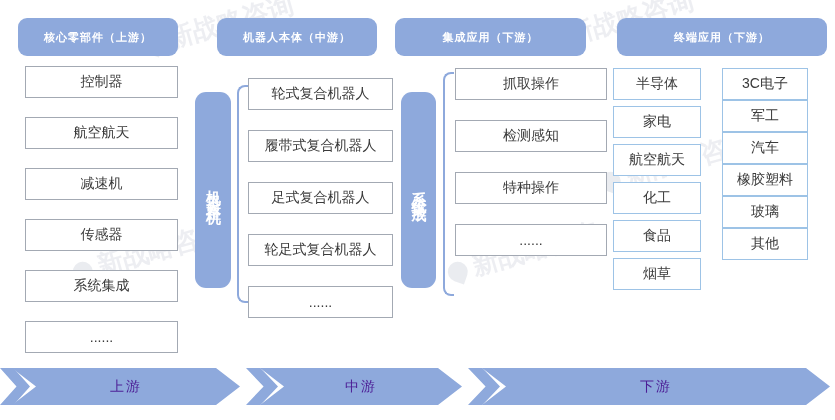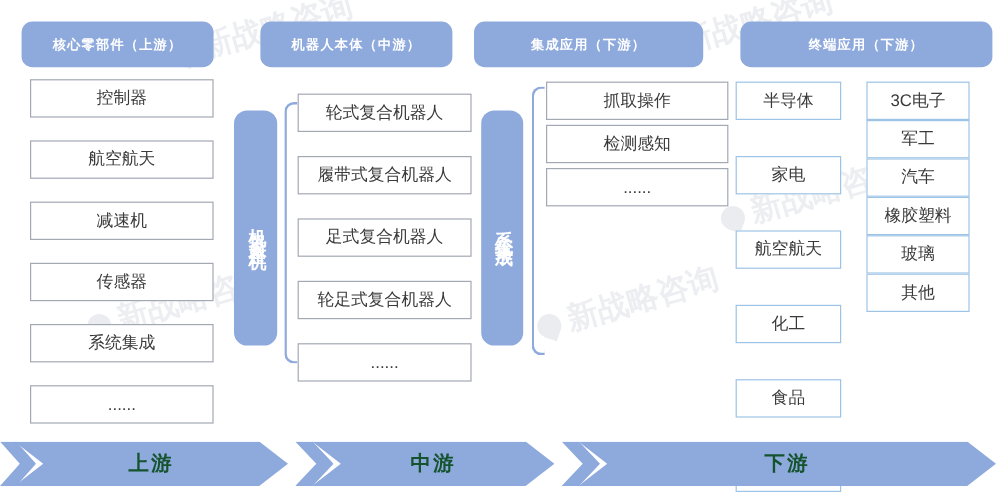--- a/index.html
+++ b/index.html
@@ -33,21 +33,21 @@
     position:absolute;width:11px;border:2px solid var(--accent);border-right:none;
     border-radius:8px 0 0 8px;box-sizing:border-box;
   }
   .chev{
     position:absolute;top:368px;height:37px;background:var(--accent);
     clip-path:polygon(0 0,45% 0,100% 50%,45% 100%,0 100%,55% 50%);
   }
   .band{
     position:absolute;top:368px;height:37px;background:var(--accent);
     clip-path:polygon(0 0,calc(100% - 24px) 0,100% 50%,calc(100% - 24px) 100%,0 100%,24px 50%);
-    color:#14532d;font-weight:bold;font-size:17px;letter-spacing:2px;
+    color:#4c1d95;font-weight:normal;font-size:14px;letter-spacing:2px;
     display:flex;align-items:center;justify-content:center;
   }
   .wm{
     position:absolute;display:flex;align-items:center;gap:6px;
     color:rgba(125,138,160,0.14);font-size:26px;font-weight:bold;
     transform:rotate(-16deg);white-space:nowrap;pointer-events:none;
   }
   .wm-logo{
     width:20px;height:20px;background:rgba(125,138,160,0.16);
     border-radius:50% 50% 0 50%;transform:rotate(35deg);flex:none;
@@ -100,27 +100,28 @@
     <div class="box">轮式复合机器人</div>
     <div class="box">履带式复合机器人</div>
     <div class="box">足式复合机器人</div>
     <div class="box">轮足式复合机器人</div>
     <div class="box">......</div>
   </div>
 
   <div class="vbar" style="left:401px;top:92px;width:35px;height:196px">系统集成</div>
   <div class="bracket" style="left:443px;top:72px;height:224px"></div>
 
-  <div class="vcol" style="left:455px;top:68px;width:152px;gap:4px">
+  <div class="vcol" style="left:455px;top:68px;width:152px;gap:20px">
     <div class="box">抓取操作</div>
     <div class="box">检测感知</div>
+    <div class="box">特种操作</div>
     <div class="box">......</div>
   </div>
 
-  <div class="vcol" style="left:613px;top:68px;width:88px;gap:30px">
+  <div class="vcol" style="left:613px;top:68px;width:88px;gap:6px">
     <div class="box blue">半导体</div>
     <div class="box blue">家电</div>
     <div class="box blue">航空航天</div>
     <div class="box blue">化工</div>
     <div class="box blue">食品</div>
     <div class="box blue">烟草</div>
   </div>
   <div class="vcol" style="left:722px;top:68px;width:86px;">
     <div class="box blue">3C电子</div>
     <div class="box blue">军工</div>

